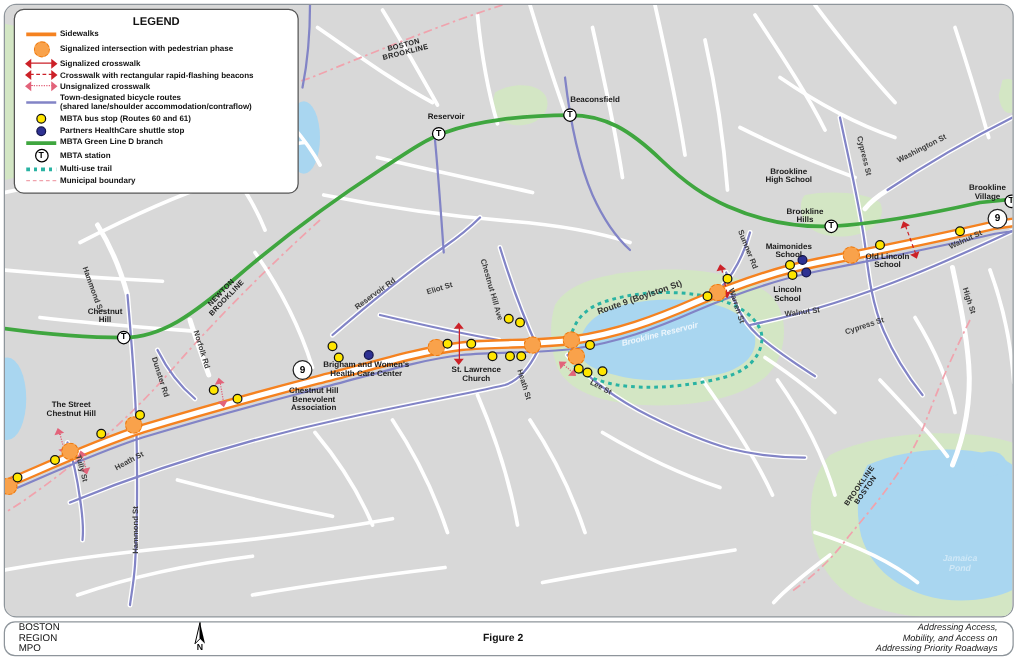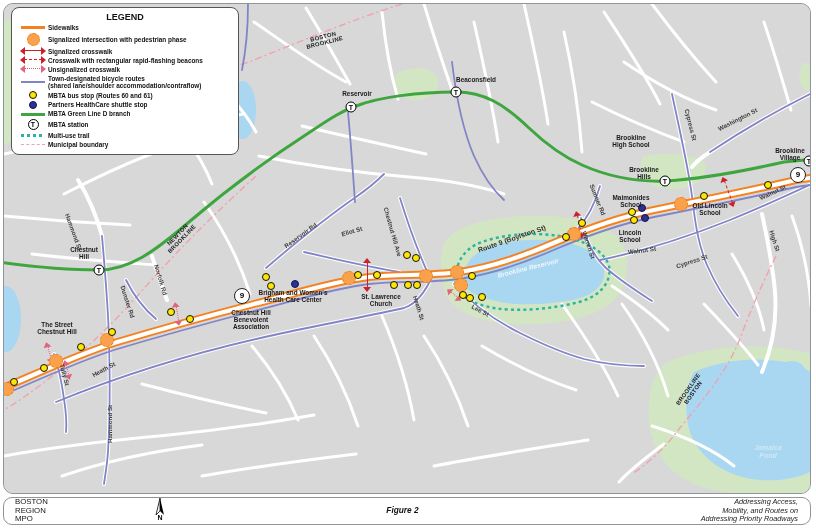--- a/index.html
+++ b/index.html
@@ -58,21 +58,21 @@
   .ln-green{border-top:3px solid #3fa63f;}
   .ln-trail{width:24px;height:2.6px;background:repeating-linear-gradient(90deg,#2ab3a3 0 3px,transparent 3px 6px);}
   .ln-bound{width:24px;height:0;border-top:1.5px dashed #f0a3ad;}
   .c-bus{width:6px;height:6px;border-radius:50%;background:#ffe600;border:1.1px solid #111;}
   .c-shu{width:6px;height:6px;border-radius:50%;background:#2e3192;border:1px solid #14154d;}
   .sigint.lg{position:static;transform:none;width:11px;height:11px;}
 
   
   .agency{margin-left:11px;font-size:7.8px;line-height:1.08;color:#111;width:118px;}
   .north{width:26px;margin-left:18px;flex:0 0 auto;}
-  .ftitle{flex:1;text-align:center;font-weight:700;font-size:8.3px;line-height:1.18;color:#111;font-style:italic;}
+  .ftitle{flex:1;text-align:center;font-weight:700;font-size:8.3px;line-height:1.18;color:#111;}
   .tagline{margin-right:12px;width:170px;text-align:right;font-style:italic;font-size:7.3px;line-height:1.2;color:#222;}
 </style>
 </head>
 <body>
 
 <div class="map-box">
   <svg width="806" height="489" viewBox="0 0 806 489">
     <rect width="806" height="489" fill="#d8d8d8"></rect>
 
     <g fill="#d3e6c4">
@@ -405,16 +405,16 @@
       <path d="M9,1 L13,18 L9,14 Z" fill="#000"></path>
       <path d="M9,1 L5,18 L9,14 Z" fill="#fff" stroke="#000" stroke-width="0.8"></path>
       <text x="9" y="23" text-anchor="middle" font-size="7" font-weight="bold" font-family="Liberation Sans, sans-serif">N</text>
     </svg>
   </div>
   <div class="ftitle">
     <div>Figure 2</div>
   </div>
   <div class="tagline">
     <div>Addressing Access,</div>
-    <div>Mobility, and Routes on</div>
+    <div>Mobility, and Access on</div>
     <div>Addressing Priority Roadways</div>
   </div>
 </div>
 
 </body></html>

